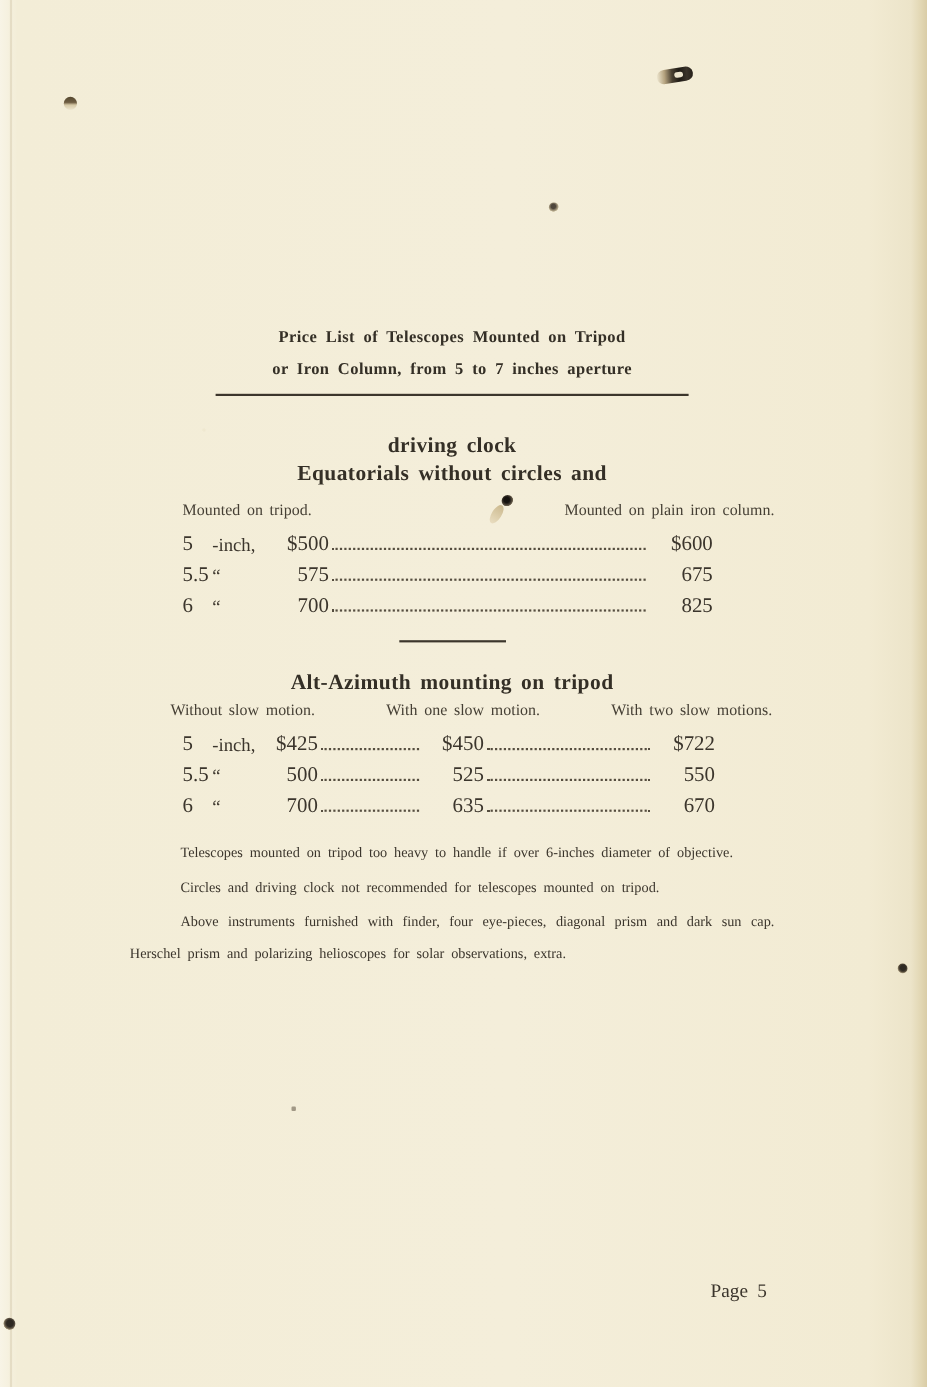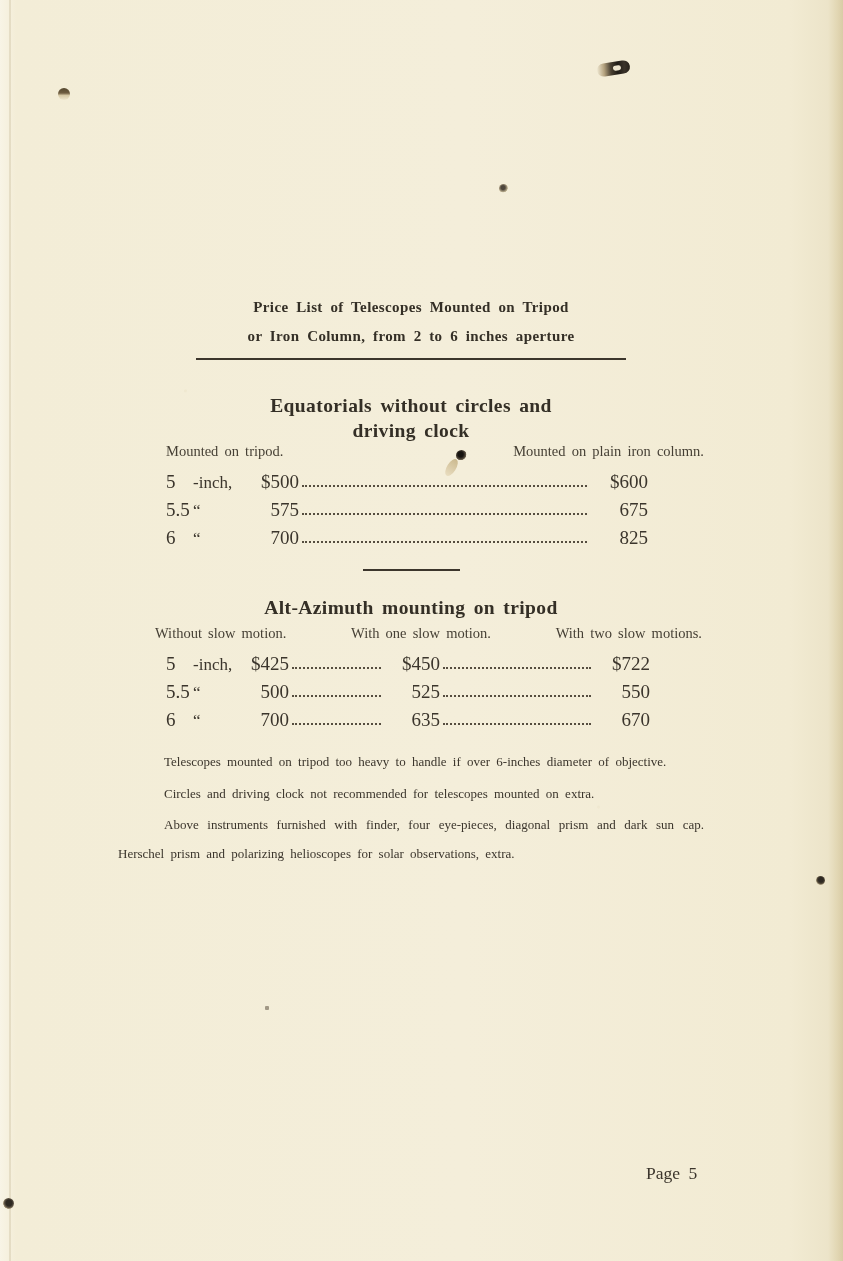--- a/index.html
+++ b/index.html
@@ -40,21 +40,21 @@
     font-size:19.5px;line-height:25px;letter-spacing:0.4px;word-spacing:3px;
     color:#342f26;
   }
   .eq-heading{margin-top:33px;}
   .alt-heading{margin-top:24px;line-height:26px;}
   
   .col-headers{
     display:flex;justify-content:space-between;
     font-size:14.5px;color:#453f34;word-spacing:2.5px;
   }
-  .eq-cols{padding-left:48px;}
+  .eq-cols{margin-top:13px;padding-left:48px;}
   .alt-cols{margin-top:4px;padding-left:37px;padding-right:2px;}
   
   .price-table{margin-top:5px;}
   .prow{
     display:flex;align-items:flex-end;height:28px;
     font-size:19px;color:#3b352c;
     padding-left:48px;
   }
   .prow.eq{padding-right:56px;}
   .prow.alt{padding-right:54px;}
@@ -133,27 +133,27 @@
 </head>
 <body>
 
 <div class="page">
   <div class="left-crease"></div>
 
   <div class="content">
 
     <h1 class="title">
       <div>Price List of Telescopes Mounted on Tripod</div>
-      <div>or Iron Column, from 2 to 6 inches aperture</div>
+      <div>or Iron Column, from 5 to 7 inches aperture</div>
     </h1>
     <div class="title-rule"></div>
 
     <h2 class="section-heading eq-heading">
+      <div>driving clock</div>
       <div>Equatorials without circles and</div>
-      <div>driving clock</div>
     </h2>
 
     <div class="col-headers eq-cols">
       <span>Mounted on tripod.</span>
       <span>Mounted on plain iron column.</span>
     </div>
 
     <div class="price-table">
       <div class="prow eq">
         <span class="sz">5</span>
@@ -212,21 +212,21 @@
         <span class="un">“</span>
         <span class="pr pr1">700</span>
         <span class="leader a"></span>
         <span class="pr pr2">635</span>
         <span class="leader b"></span>
         <span class="pr pr3">670</span>
       </div>
     </div>
 
     <p class="note first">Telescopes mounted on tripod too heavy to handle if over 6-inches diameter of objective.</p>
-    <p class="note">Circles and driving clock not recommended for telescopes mounted on extra.</p>
+    <p class="note">Circles and driving clock not recommended for telescopes mounted on tripod.</p>
     <p class="note">Above instruments furnished with finder, four eye-pieces, diagonal prism and dark sun cap.  Herschel prism and polarizing helioscopes for solar observations, extra.</p>
 
   </div>
 
   <div class="page-number">Page 5</div>
 
   <div class="artifact speck-hole-tl"></div>
   <div class="artifact mark-hook">
     <div class="hook-core"></div>
   </div>

